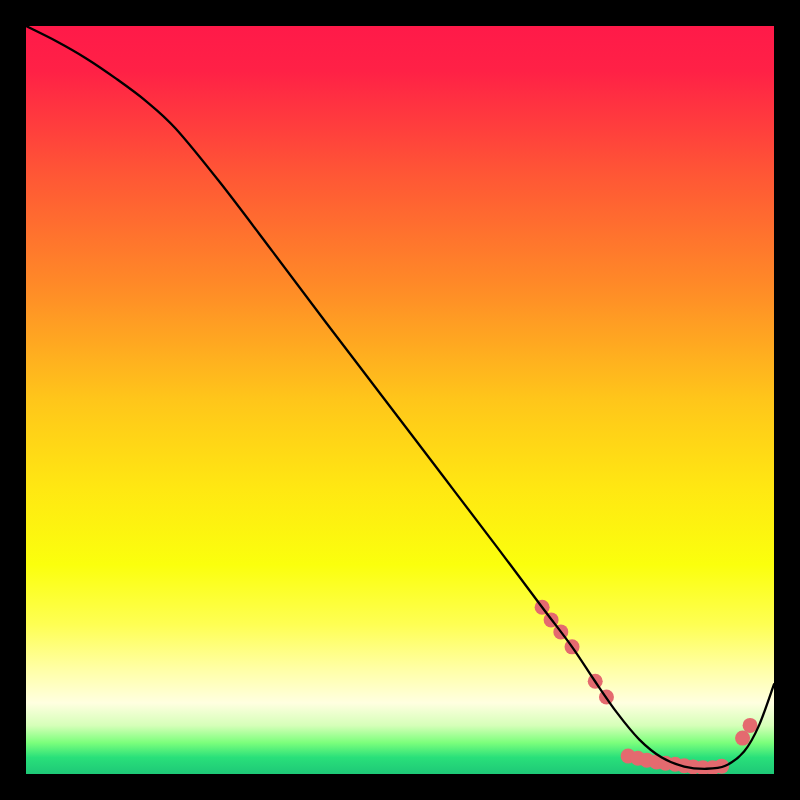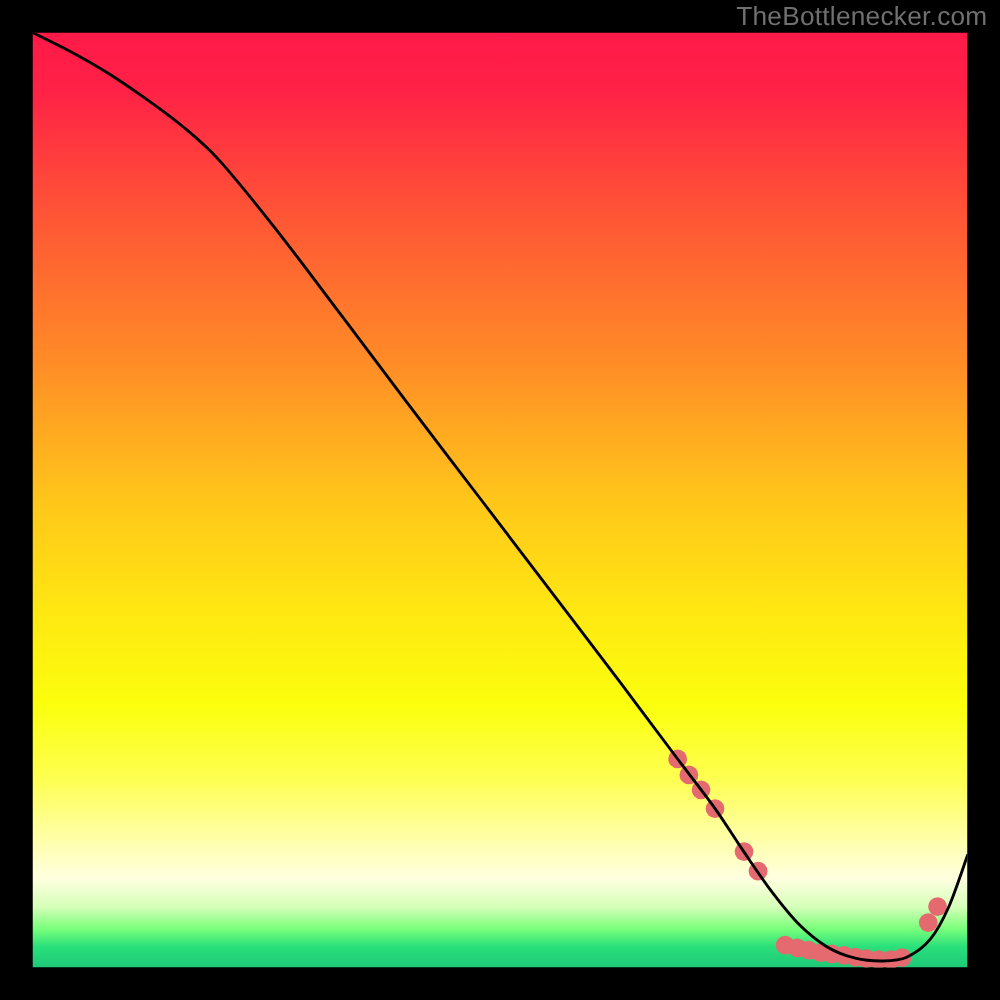--- a/index.html
+++ b/index.html
@@ -41,21 +41,20 @@
     display: block;
     width: 748px;
     height: 748px;
   }
 </style>
 </head>
 <body>
 
 <div class="frame">
 
-  <div class="watermark">TheBottlenecker.com</div>
 
   <div class="plot-area">
     <svg id="chart-svg" viewBox="0 0 748 748" preserveAspectRatio="none">
       <defs>
         <linearGradient id="bg-grad" x1="0" y1="0" x2="0" y2="1">
             <stop offset="0%" stop-color="#ff1a49"></stop>
             <stop offset="6%" stop-color="#ff2146"></stop>
             <stop offset="20%" stop-color="#ff5735"></stop>
             <stop offset="35%" stop-color="#ff8b27"></stop>
             <stop offset="50%" stop-color="#ffc61a"></stop>

